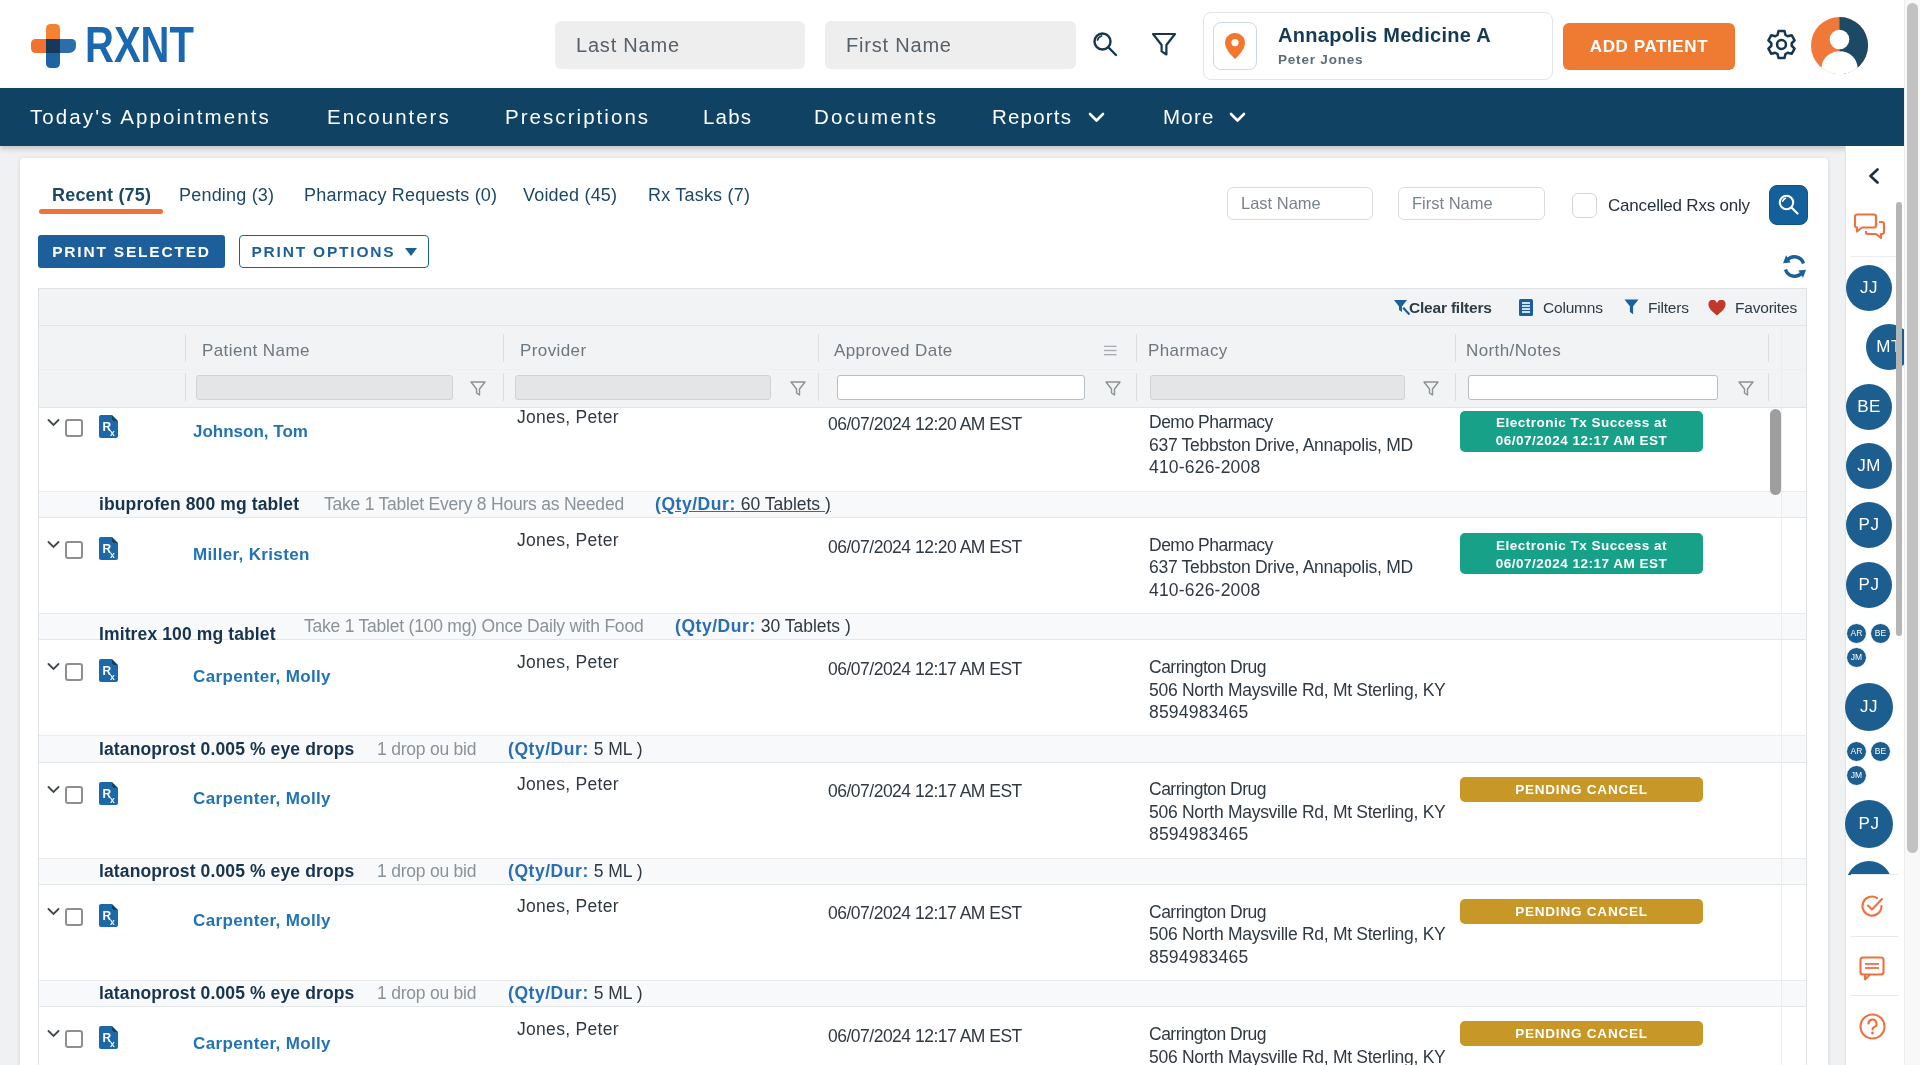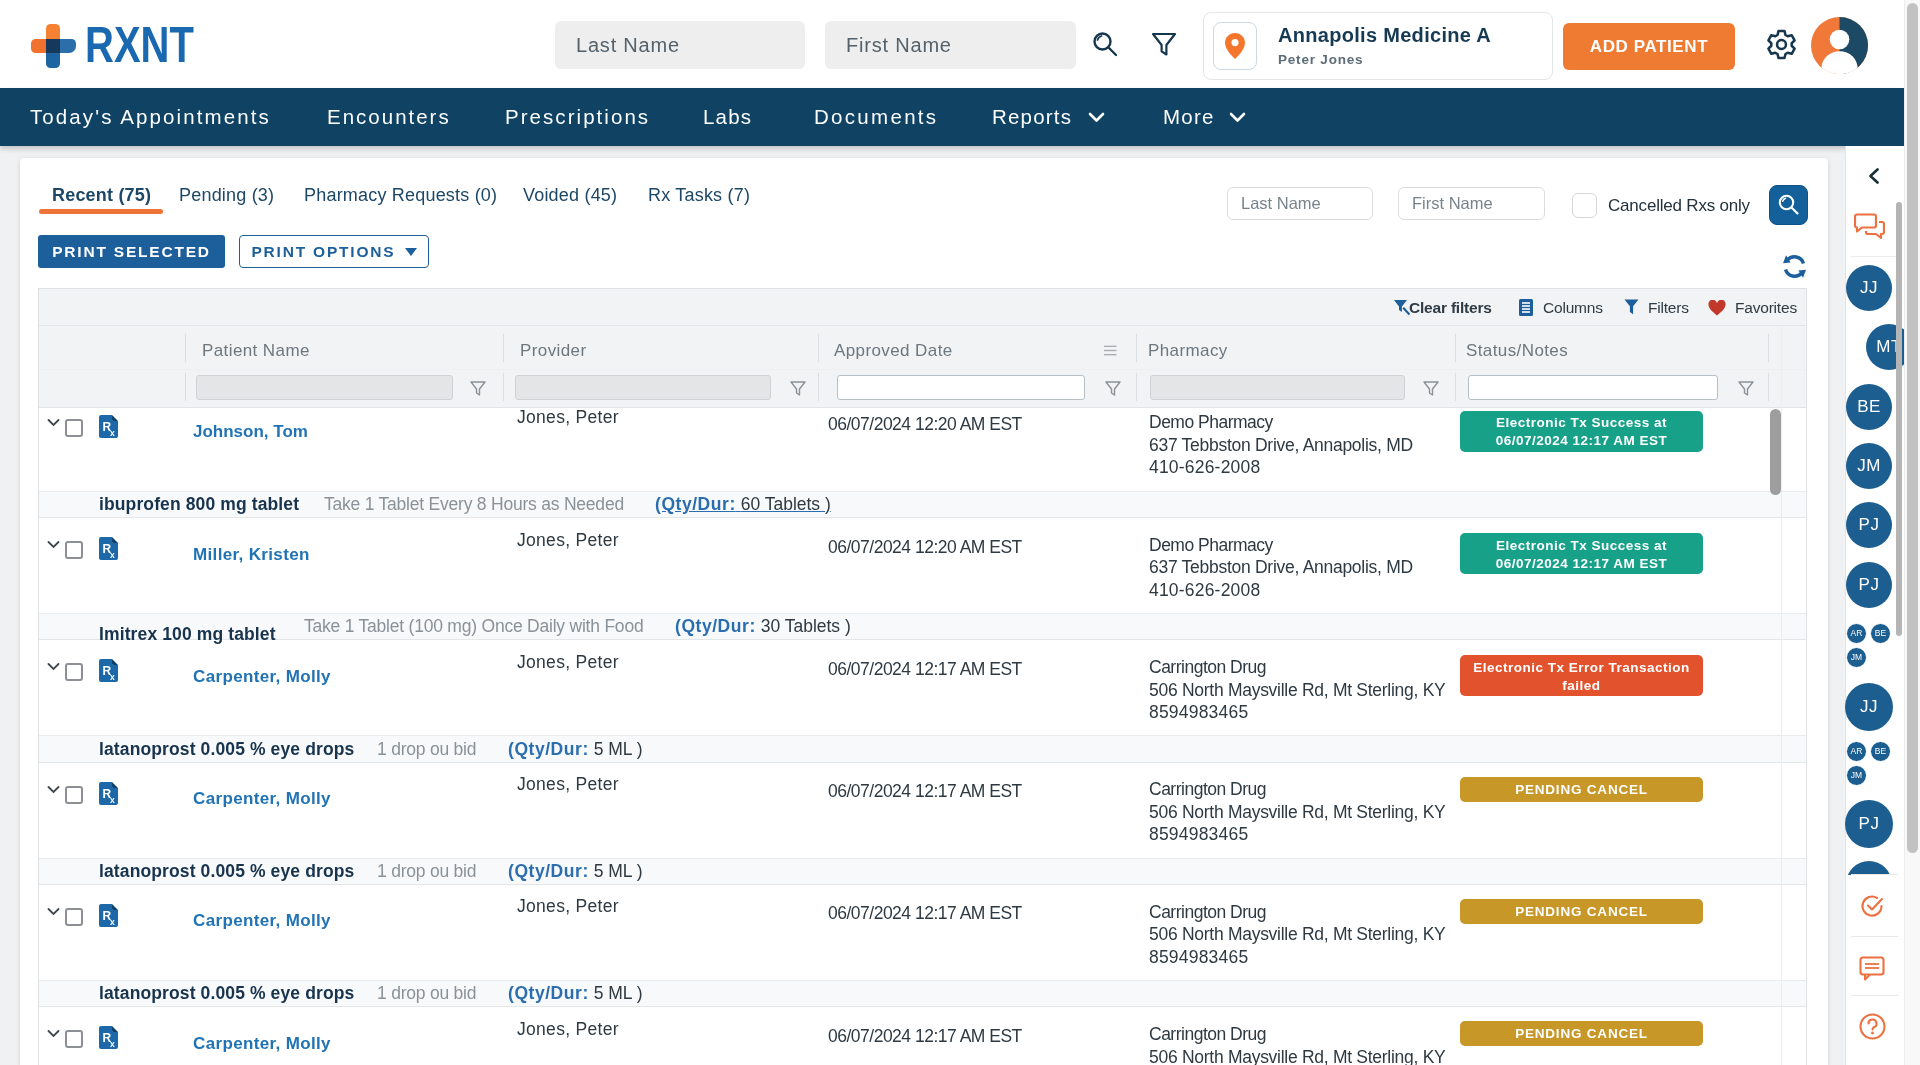--- a/index.html
+++ b/index.html
@@ -108,21 +108,21 @@
 </svg>
 <div class="abs" style="left:1648px;top:298.8px;font-size:15.5px;line-height:17.5px;font-weight:normal;color:#2e3b44;letter-spacing:-0.2px;white-space:pre;">Filters</div>
 <svg class="abs" style="left:1708px;top:300px;" width="18" height="16" viewBox="0 0 18 16">
 <path d="M9 15.5 C4 11.5 0.5 8.2 0.5 4.8 A4.3 4.3 0 0 1 9 3.2 A4.3 4.3 0 0 1 17.5 4.8 C17.5 8.2 14 11.5 9 15.5 Z" fill="#c0392b"></path>
 </svg>
 <div class="abs" style="left:1735px;top:298.8px;font-size:15.5px;line-height:17.5px;font-weight:normal;color:#2e3b44;letter-spacing:-0.2px;white-space:pre;">Favorites</div>
 <div class="abs" style="left:202px;top:340.5px;font-size:17px;line-height:19px;font-weight:normal;color:#6d7780;letter-spacing:0.4px;white-space:pre;">Patient Name</div>
 <div class="abs" style="left:520px;top:340.5px;font-size:17px;line-height:19px;font-weight:normal;color:#6d7780;letter-spacing:0.4px;white-space:pre;">Provider</div>
 <div class="abs" style="left:834px;top:340.5px;font-size:17px;line-height:19px;font-weight:normal;color:#6d7780;letter-spacing:0.4px;white-space:pre;">Approved Date</div>
 <div class="abs" style="left:1148px;top:340.5px;font-size:17px;line-height:19px;font-weight:normal;color:#6d7780;letter-spacing:0.4px;white-space:pre;">Pharmacy</div>
-<div class="abs" style="left:1466px;top:340.5px;font-size:17px;line-height:19px;font-weight:normal;color:#6d7780;letter-spacing:0.4px;white-space:pre;">Status/Notes</div>
+<div class="abs" style="left:1466px;top:340.5px;font-size:17px;line-height:19px;font-weight:normal;color:#6d7780;letter-spacing:0.4px;white-space:pre;">North/Notes</div>
 <svg class="abs" style="left:1104px;top:344px;" width="15" height="13" viewBox="0 0 18 13">
 <line x1="0" y1="1.5" x2="15" y2="1.5" stroke="#a6acb2" stroke-width="1.6"></line>
 <line x1="0" y1="6.5" x2="15" y2="6.5" stroke="#a6acb2" stroke-width="1.6"></line>
 <line x1="0" y1="11.5" x2="15" y2="11.5" stroke="#a6acb2" stroke-width="1.6"></line>
 </svg>
 <div class="abs" style="left:185px;top:334px;width:1px;height:28px;background:#dcdfe2;"></div>
 <div class="abs" style="left:185px;top:373px;width:1px;height:28px;background:#dcdfe2;"></div>
 <div class="abs" style="left:503px;top:334px;width:1px;height:28px;background:#dcdfe2;"></div>
 <div class="abs" style="left:503px;top:373px;width:1px;height:28px;background:#dcdfe2;"></div>
 <div class="abs" style="left:818px;top:334px;width:1px;height:28px;background:#dcdfe2;"></div>
@@ -207,21 +207,20 @@
 <path d="M13 0 l6 6 h-4.8 a1.2 1.2 0 0 1 -1.2-1.2 Z" fill="#0d426e"></path>
 <text x="3.5" y="16" font-family="Liberation Sans,sans-serif" font-size="12" font-weight="bold" fill="#fff">R</text>
 <text x="11" y="20.5" font-family="Liberation Sans,sans-serif" font-size="8.5" font-weight="bold" fill="#fff">x</text>
 </svg>
     <div class="abs" style="left:154px;top:258.8px;font-size:17px;line-height:19px;font-weight:600;color:#2173b4;letter-spacing:0.35px;white-space:pre;">Carpenter, Molly</div>
     <div class="abs" style="left:478px;top:244.9px;font-size:17.5px;line-height:19.5px;font-weight:normal;color:#2e3942;letter-spacing:0.3px;white-space:pre;">Jones, Peter</div>
     <div class="abs" style="left:789px;top:251.9px;font-size:17.5px;line-height:19.5px;font-weight:normal;color:#2e3942;letter-spacing:-0.5px;white-space:pre;">06/07/2024 12:17 AM EST</div>
     <div class="abs" style="left:1110px;top:250.1px;font-size:17.5px;line-height:19.5px;font-weight:normal;color:#2e3942;letter-spacing:-0.5px;white-space:pre;">Carrington Drug</div>
     <div class="abs" style="left:1110px;top:272.6px;font-size:17.5px;line-height:19.5px;font-weight:normal;color:#2e3942;letter-spacing:-0.28px;white-space:pre;">506 North Maysville Rd, Mt Sterling, KY</div>
     <div class="abs" style="left:1110px;top:295.1px;font-size:17.5px;line-height:19.5px;font-weight:normal;color:#2e3942;letter-spacing:0.2px;white-space:pre;">8594983465</div>
-    <div class="abs" style="left:1421px;top:247.3px;width:243px;height:41px;background:#e2532d;border-radius:5px;color:#fff;font-size:13.5px;font-weight:bold;text-align:center;letter-spacing:0.5px;line-height:18px;padding-top:3.5px;">Electronic Tx Error Transaction<br>failed</div>
     <div class="abs" style="left:0;top:327.4px;width:1768px;height:27.2px;background:#f8f9fa;border-top:1px solid #e9ebec;border-bottom:1px solid #e4e7e8;"></div>
     <div class="abs" style="left:60px;top:331.6px;font-size:17.5px;line-height:19.5px;font-weight:bold;color:#17334d;letter-spacing:0.12px;white-space:pre;">latanoprost 0.005 % eye drops</div>
     <div class="abs" style="left:338px;top:331.6px;font-size:17.5px;line-height:19.5px;font-weight:normal;color:#8a9299;letter-spacing:-0.22px;white-space:pre;">1 drop ou bid</div>
     <div class="abs" style="left:469px;top:331.6px;font-size:17.5px;line-height:19.5px;font-weight:normal;color:#2a6eb0;letter-spacing:0px;white-space:pre;"><b style="letter-spacing:0.55px;">(Qty/Dur:</b> <span style="color:#2e3942;">5 ML )</span></div>
     <svg class="abs" style="left:8px;top:377.6px;" width="13" height="8" viewBox="0 0 13 8">
       <path d="M1.5 1 l5 5 5-5" fill="none" stroke="#40484e" stroke-width="1.8" stroke-linecap="round"></path>
     </svg>
     <div class="abs" style="left:26px;top:377.6px;width:18px;height:18px;border:2px solid #8c9094;border-radius:3px;background:#fff;"></div>
     <svg class="abs" style="left:60px;top:373.6px;" width="19" height="23" viewBox="0 0 19 23">
 <path d="M0 2 a2 2 0 0 1 2-2 h11 v4.8 a1.2 1.2 0 0 0 1.2 1.2 h4.8 v15 a2 2 0 0 1 -2 2 h-15 a2 2 0 0 1 -2-2 Z" fill="#1c68a8"></path>

